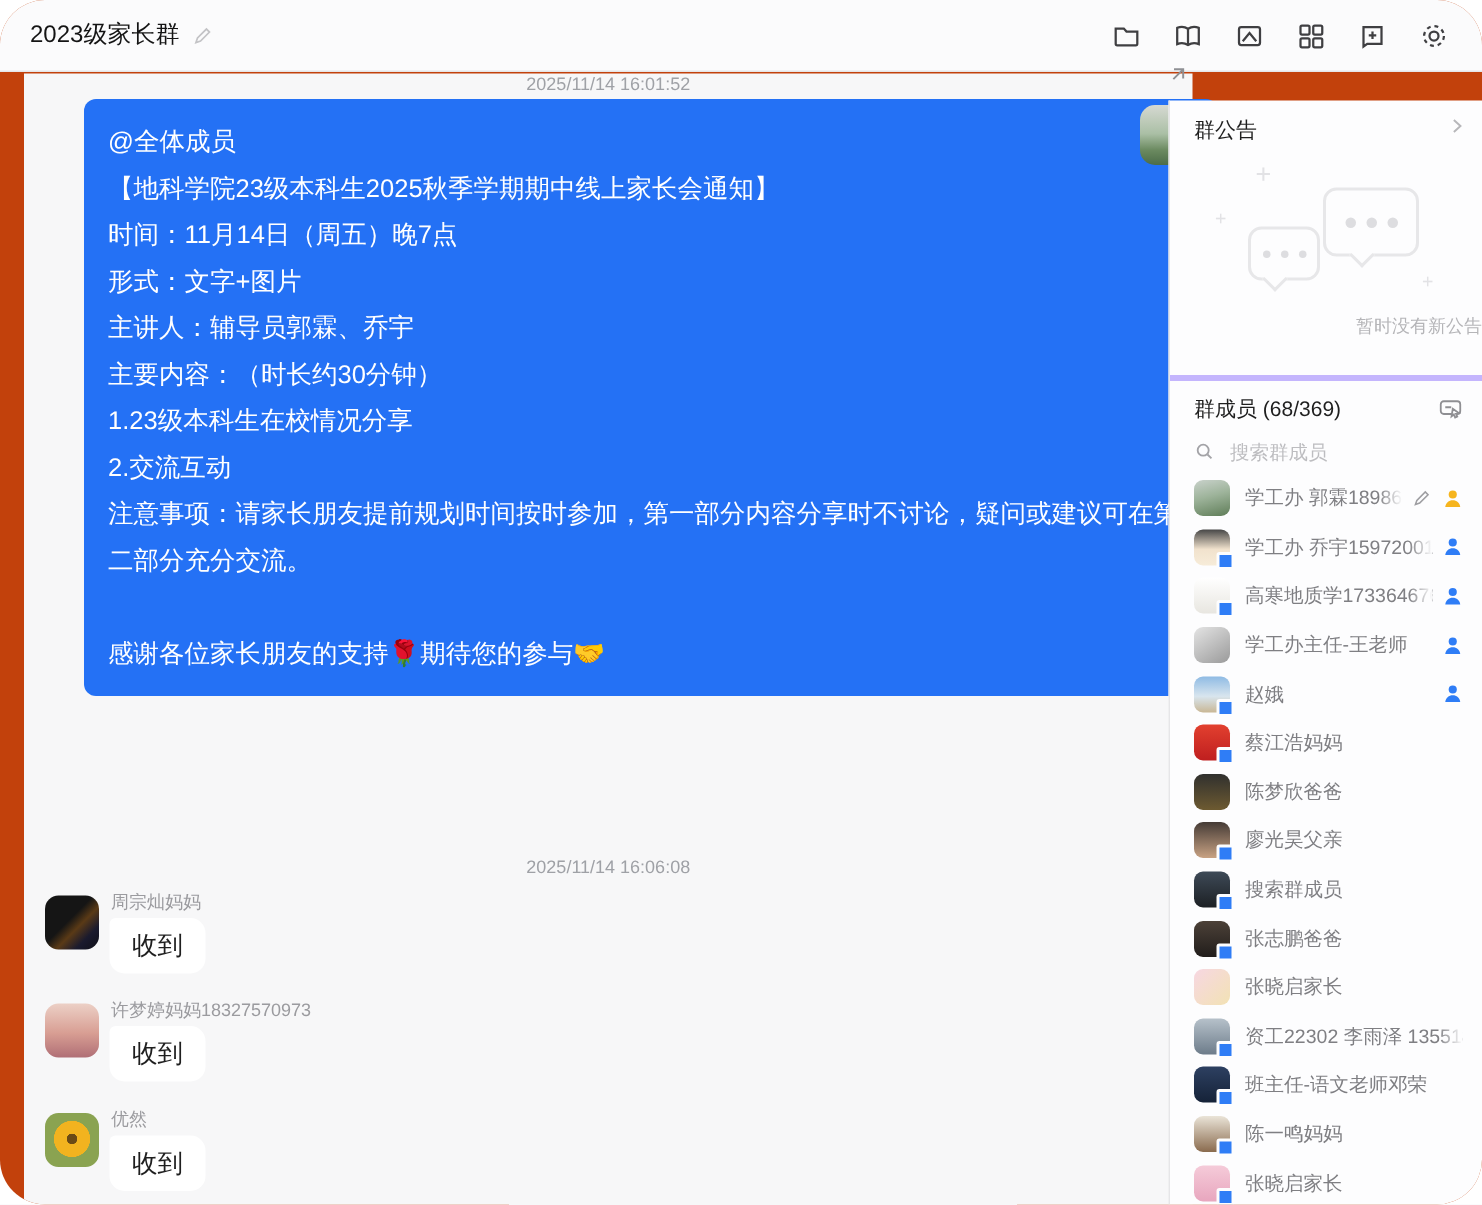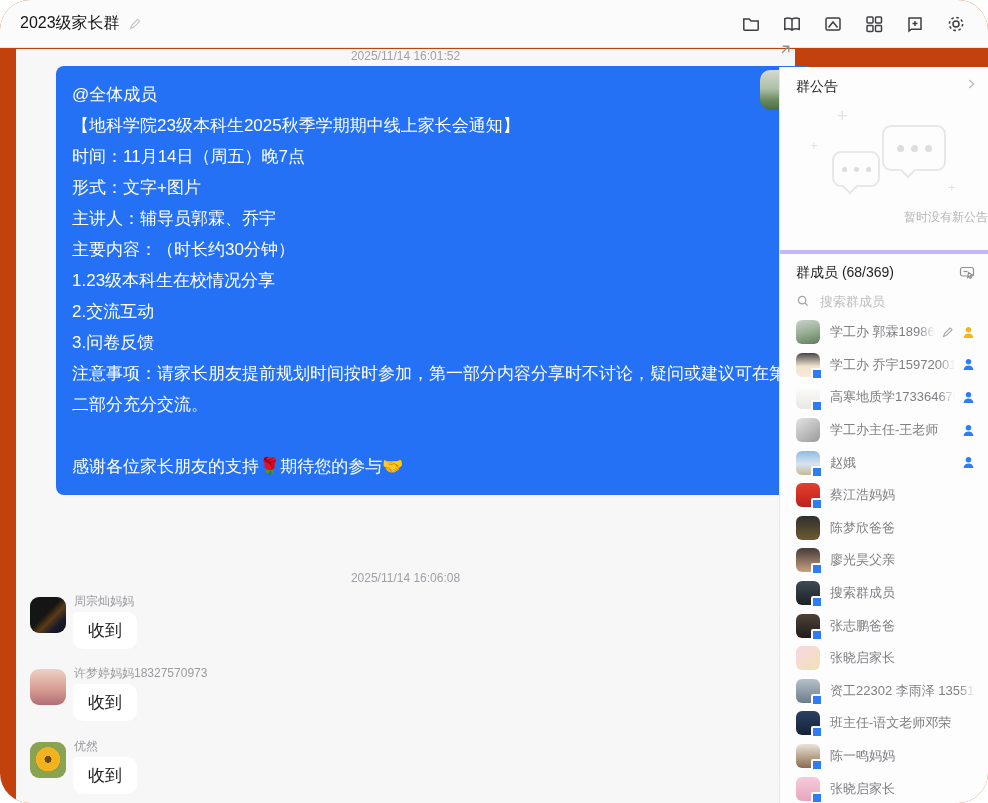--- a/index.html
+++ b/index.html
@@ -128,21 +128,20 @@
     <div class="ann-bubble">
       <div>
           <div class="ann-line">@全体成员</div>
           <div class="ann-line">【地科学院23级本科生2025秋季学期期中线上家长会通知】</div>
           <div class="ann-line">时间：11月14日（周五）晚7点</div>
           <div class="ann-line">形式：文字+图片</div>
           <div class="ann-line">主讲人：辅导员郭霖、乔宇</div>
           <div class="ann-line">主要内容：（时长约30分钟）</div>
           <div class="ann-line">1.23级本科生在校情况分享</div>
           <div class="ann-line">2.交流互动</div>
-          <div class="ann-line">3.问卷反馈</div>
           <div class="ann-line">注意事项：请家长朋友提前规划时间按时参加，第一部分内容分享时不讨论，疑问或建议可在第二部分充分交流。</div>
           <div class="ann-line"></div>
           <div class="ann-line">感谢各位家长朋友的支持🌹期待您的参与🤝</div>
         </div>
     </div>
     <div class="ann-avatar" style="background:linear-gradient(180deg,#d6d9d2 0%,#aabfa5 48%,#6b8a60 75%,#4c6c48 100%)"></div>
 
     <div class="ts" style="top:522px">2025/11/14 16:06:08</div>
 
     <div class="msg" style="top:548px">

